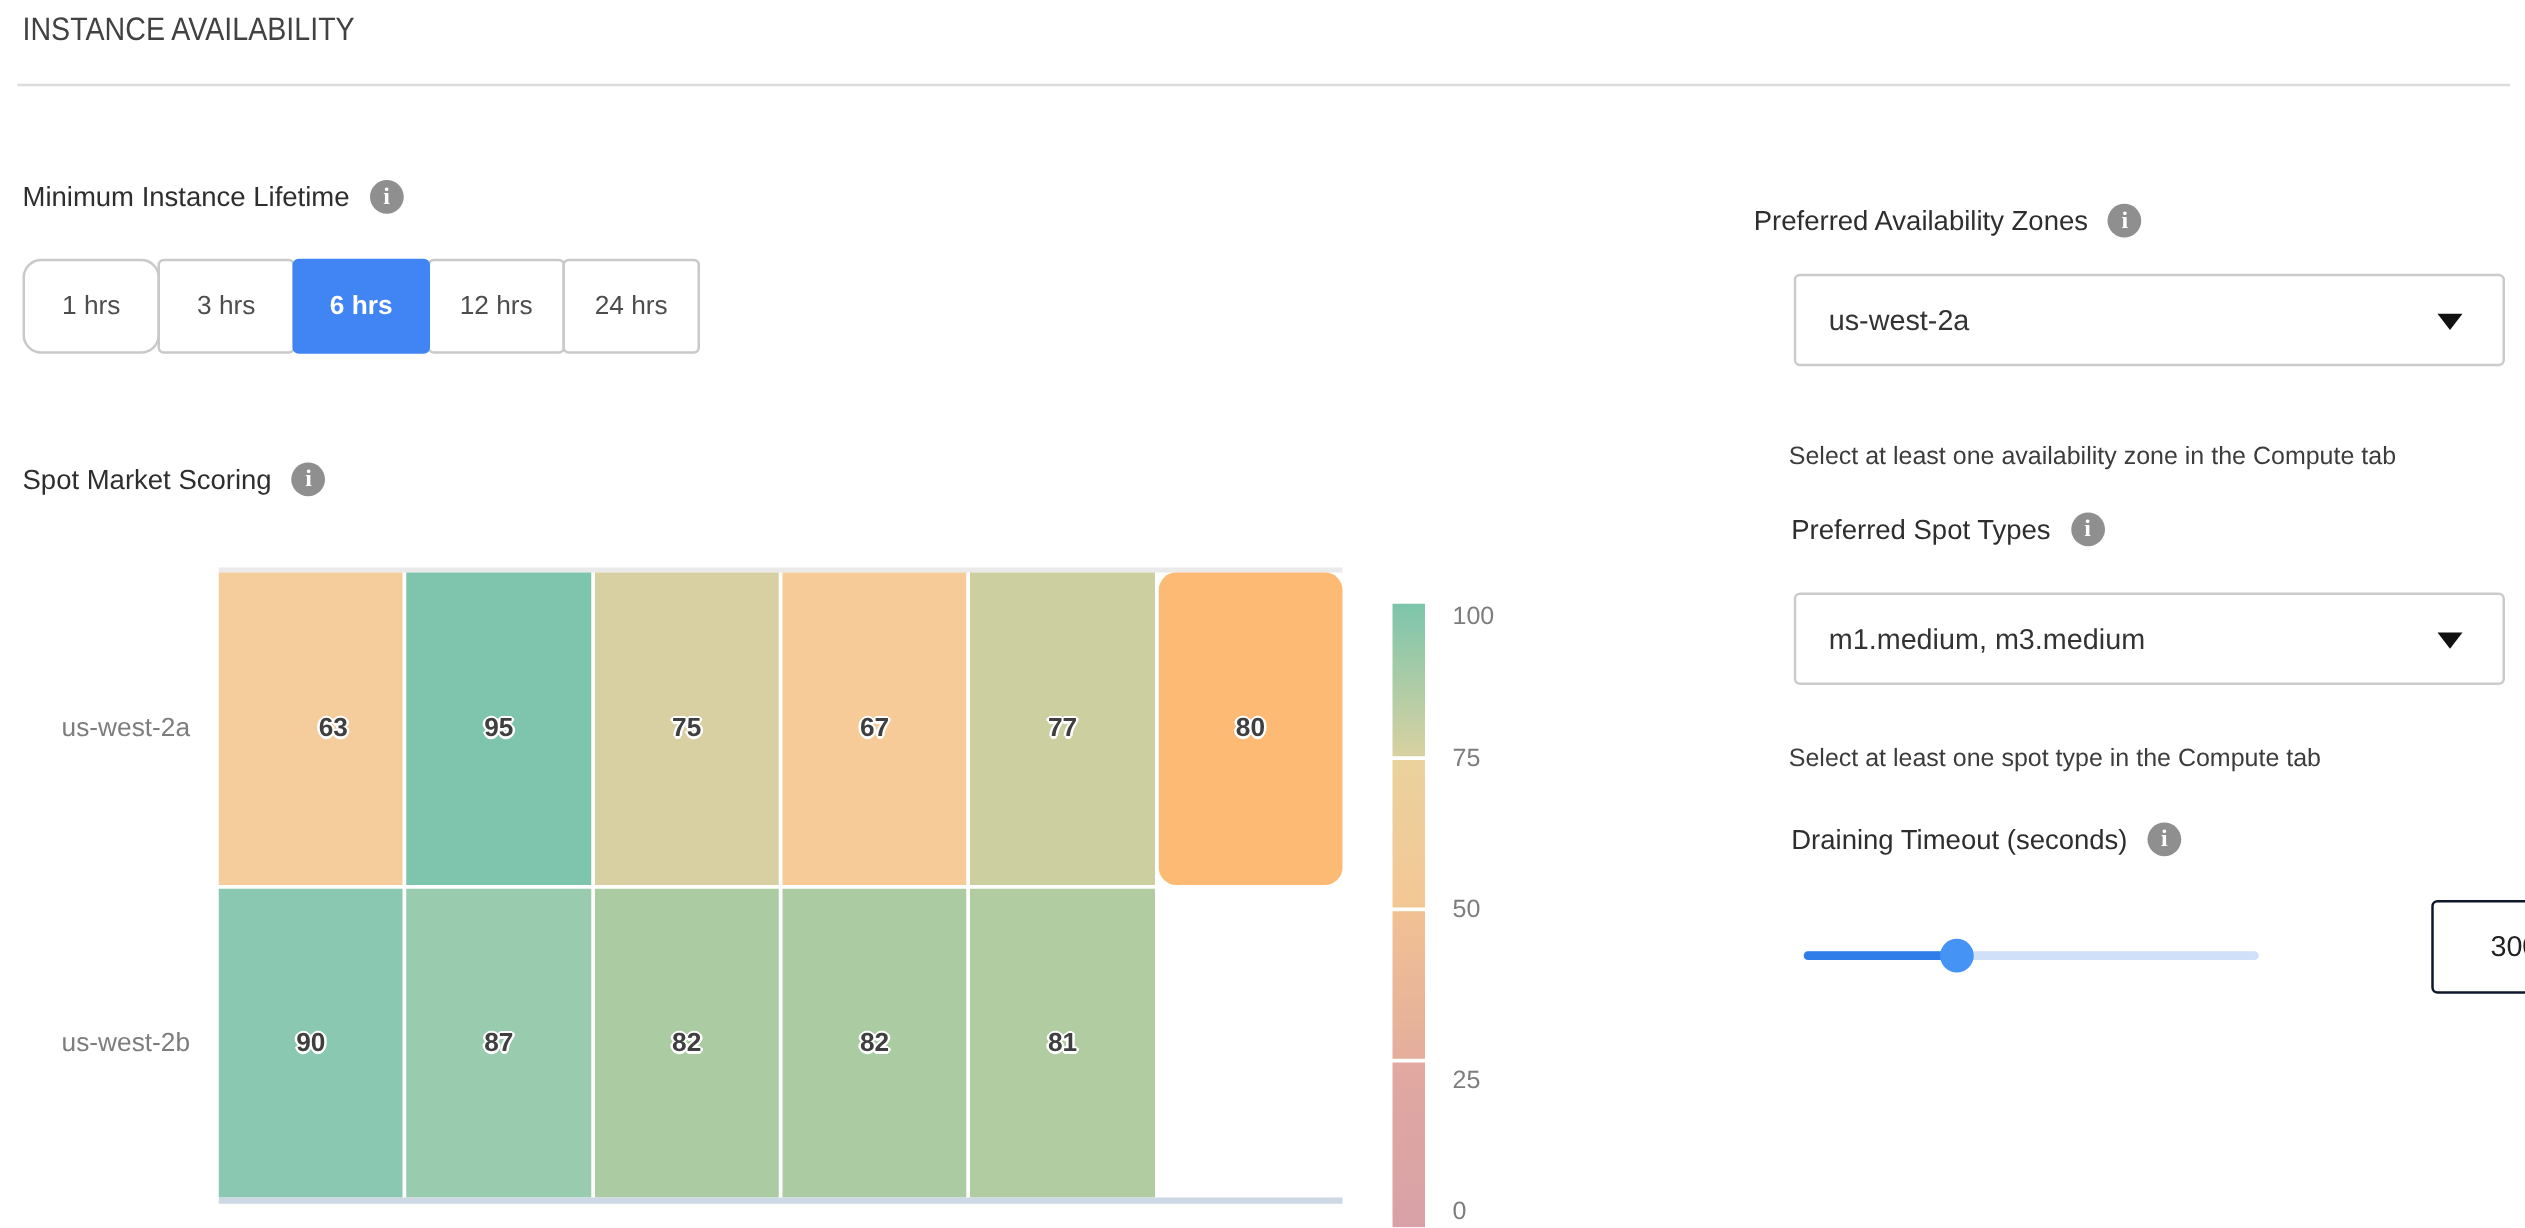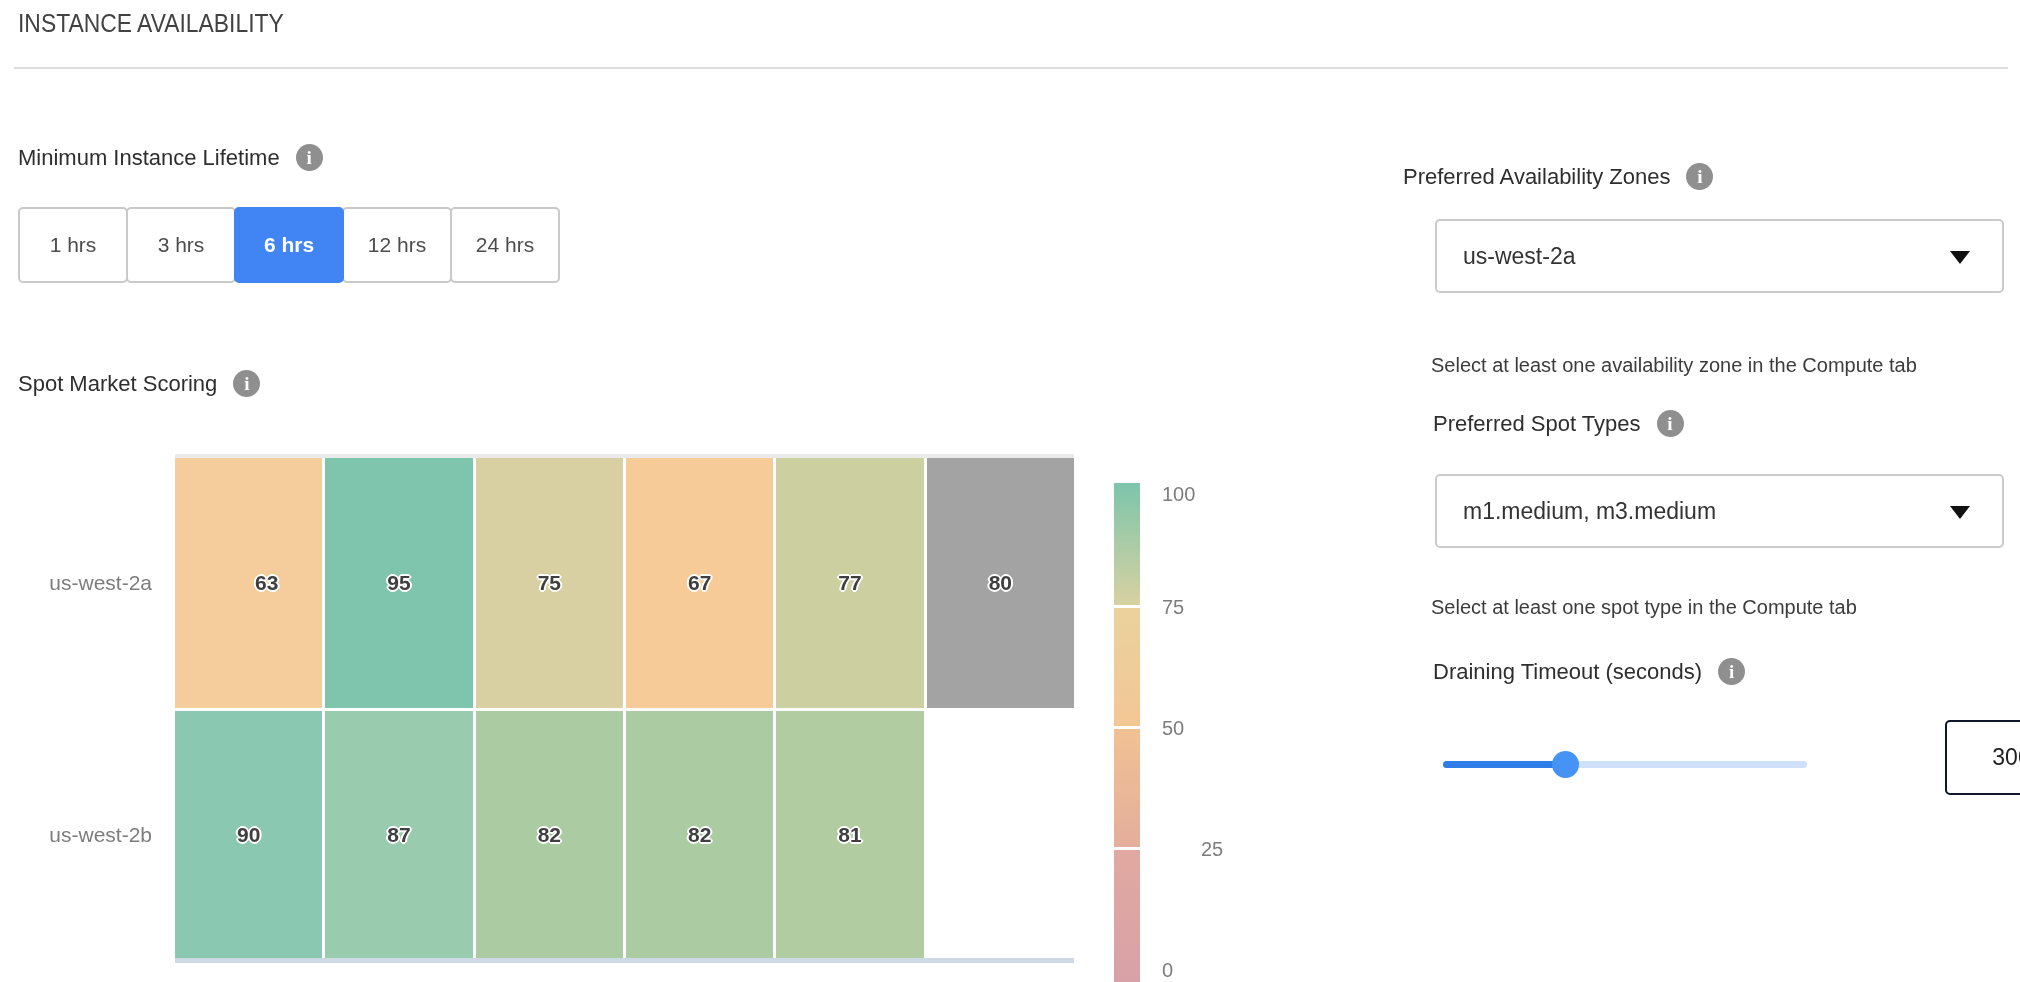--- a/index.html
+++ b/index.html
@@ -20,21 +20,21 @@
     color:#fff;font-family:"Liberation Serif",serif;font-weight:bold;font-size:19px;
     text-align:center;line-height:27px;margin-left:16px;flex:0 0 auto;
   }
   
   .btn-group{position:absolute;left:18px;top:207px;display:flex;}
   .btn{
     width:110px;height:76px;background:#fff;border:2px solid #c9c9c9;border-radius:5px;
     margin-left:-2px;display:flex;align-items:center;justify-content:center;
     font-size:21px;color:#4d4d4d;box-sizing:border-box;cursor:pointer;
   }
-  .btn:first-child{margin-left:0;}
+  .btn:first-child{margin-left:0;border-radius:15px;}
   .btn.selected{background:#4184f3;border-color:#4184f3;color:#fff;font-weight:bold;z-index:2;}
   
   .hm-topstrip{position:absolute;left:175px;top:454px;width:899px;height:4px;background:#eaeaea;}
   .hm-grid{
     position:absolute;left:175px;top:458px;width:899px;height:500px;
     display:grid;grid-template-columns:repeat(6,1fr);grid-template-rows:250px 247px;gap:3px;
   }
   .hm-cell{display:flex;align-items:center;justify-content:center;}
   .hm-val{
     font-size:21px;font-weight:600;color:#3f3f3f;
@@ -114,21 +114,21 @@
       </div>
       <div class="hm-cell" style="background: rgb(216, 208, 163);">
         <span class="hm-val">75</span>
       </div>
       <div class="hm-cell" style="background: rgb(246, 203, 152);">
         <span class="hm-val">67</span>
       </div>
       <div class="hm-cell" style="background: rgb(204, 207, 159);">
         <span class="hm-val">77</span>
       </div>
-      <div class="hm-cell" style="background: #a3a3a3;">
+      <div class="hm-cell" style="background: #fdba74; border-radius: 14px;">
         <span class="hm-val">80</span>
       </div>
       <div class="hm-cell" style="background: rgb(138, 200, 177);">
         <span class="hm-val">90</span>
       </div>
       <div class="hm-cell" style="background: rgb(153, 203, 174);">
         <span class="hm-val">87</span>
       </div>
       <div class="hm-cell" style="background: rgb(171, 203, 163);">
         <span class="hm-val">82</span>
@@ -145,21 +145,21 @@
   <div class="colorbar">
     <div class="cb-seg cb-seg1"></div>
     <div class="cb-seg cb-seg2"></div>
     <div class="cb-seg cb-seg3"></div>
     <div class="cb-seg cb-seg4"></div>
   </div>
   <div class="cb-ticks">
       <div class="cb-tick" style="top: 11px;">100</div>
       <div class="cb-tick" style="top: 124px;">75</div>
       <div class="cb-tick" style="top: 245px;">50</div>
-      <div class="cb-tick" style="top: 366px; margin-left: 39px;">25</div>
+      <div class="cb-tick" style="top: 382px;">25</div>
       <div class="cb-tick" style="top: 487px;">0</div>
     </div>
 
   <div class="field-label" style="left:1403px;top:163px;">
     <span>Preferred Availability Zones</span>
     <span class="info-icon">i</span>
   </div>
   <div class="dropdown" style="top:219px;">
     <span class="dd-value">us-west-2a</span>
     <span class="dd-caret"></span>

